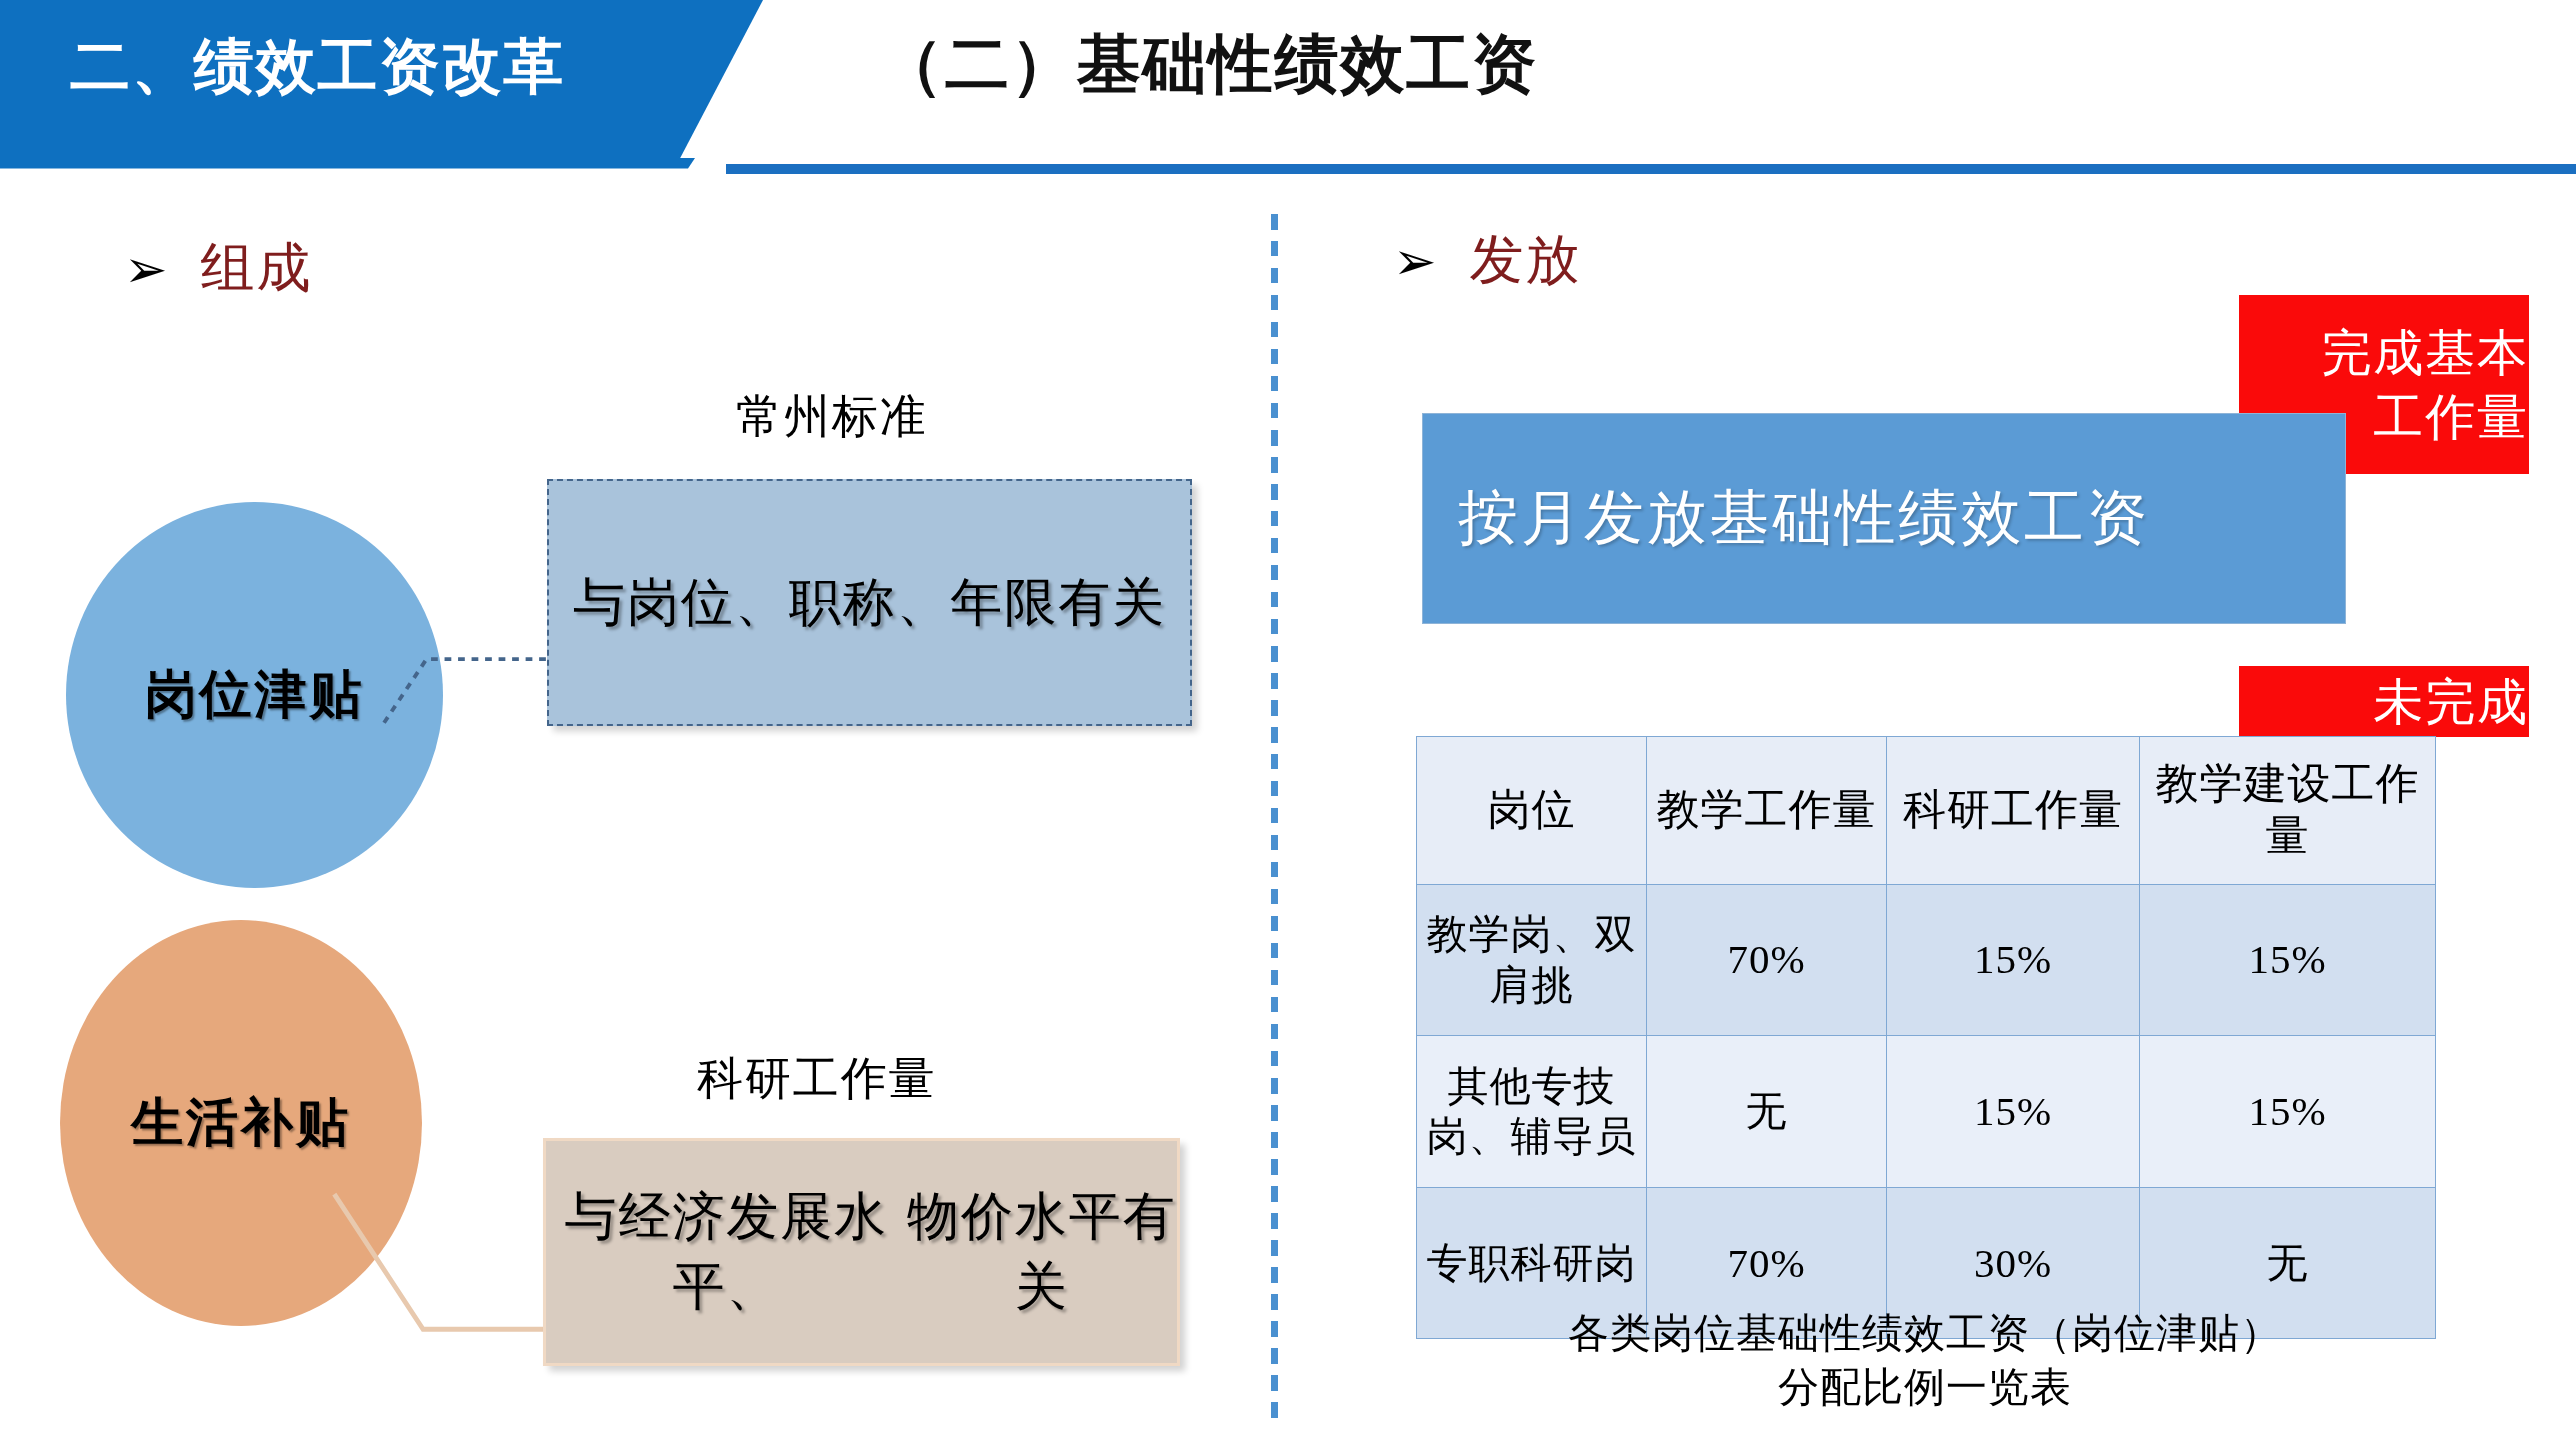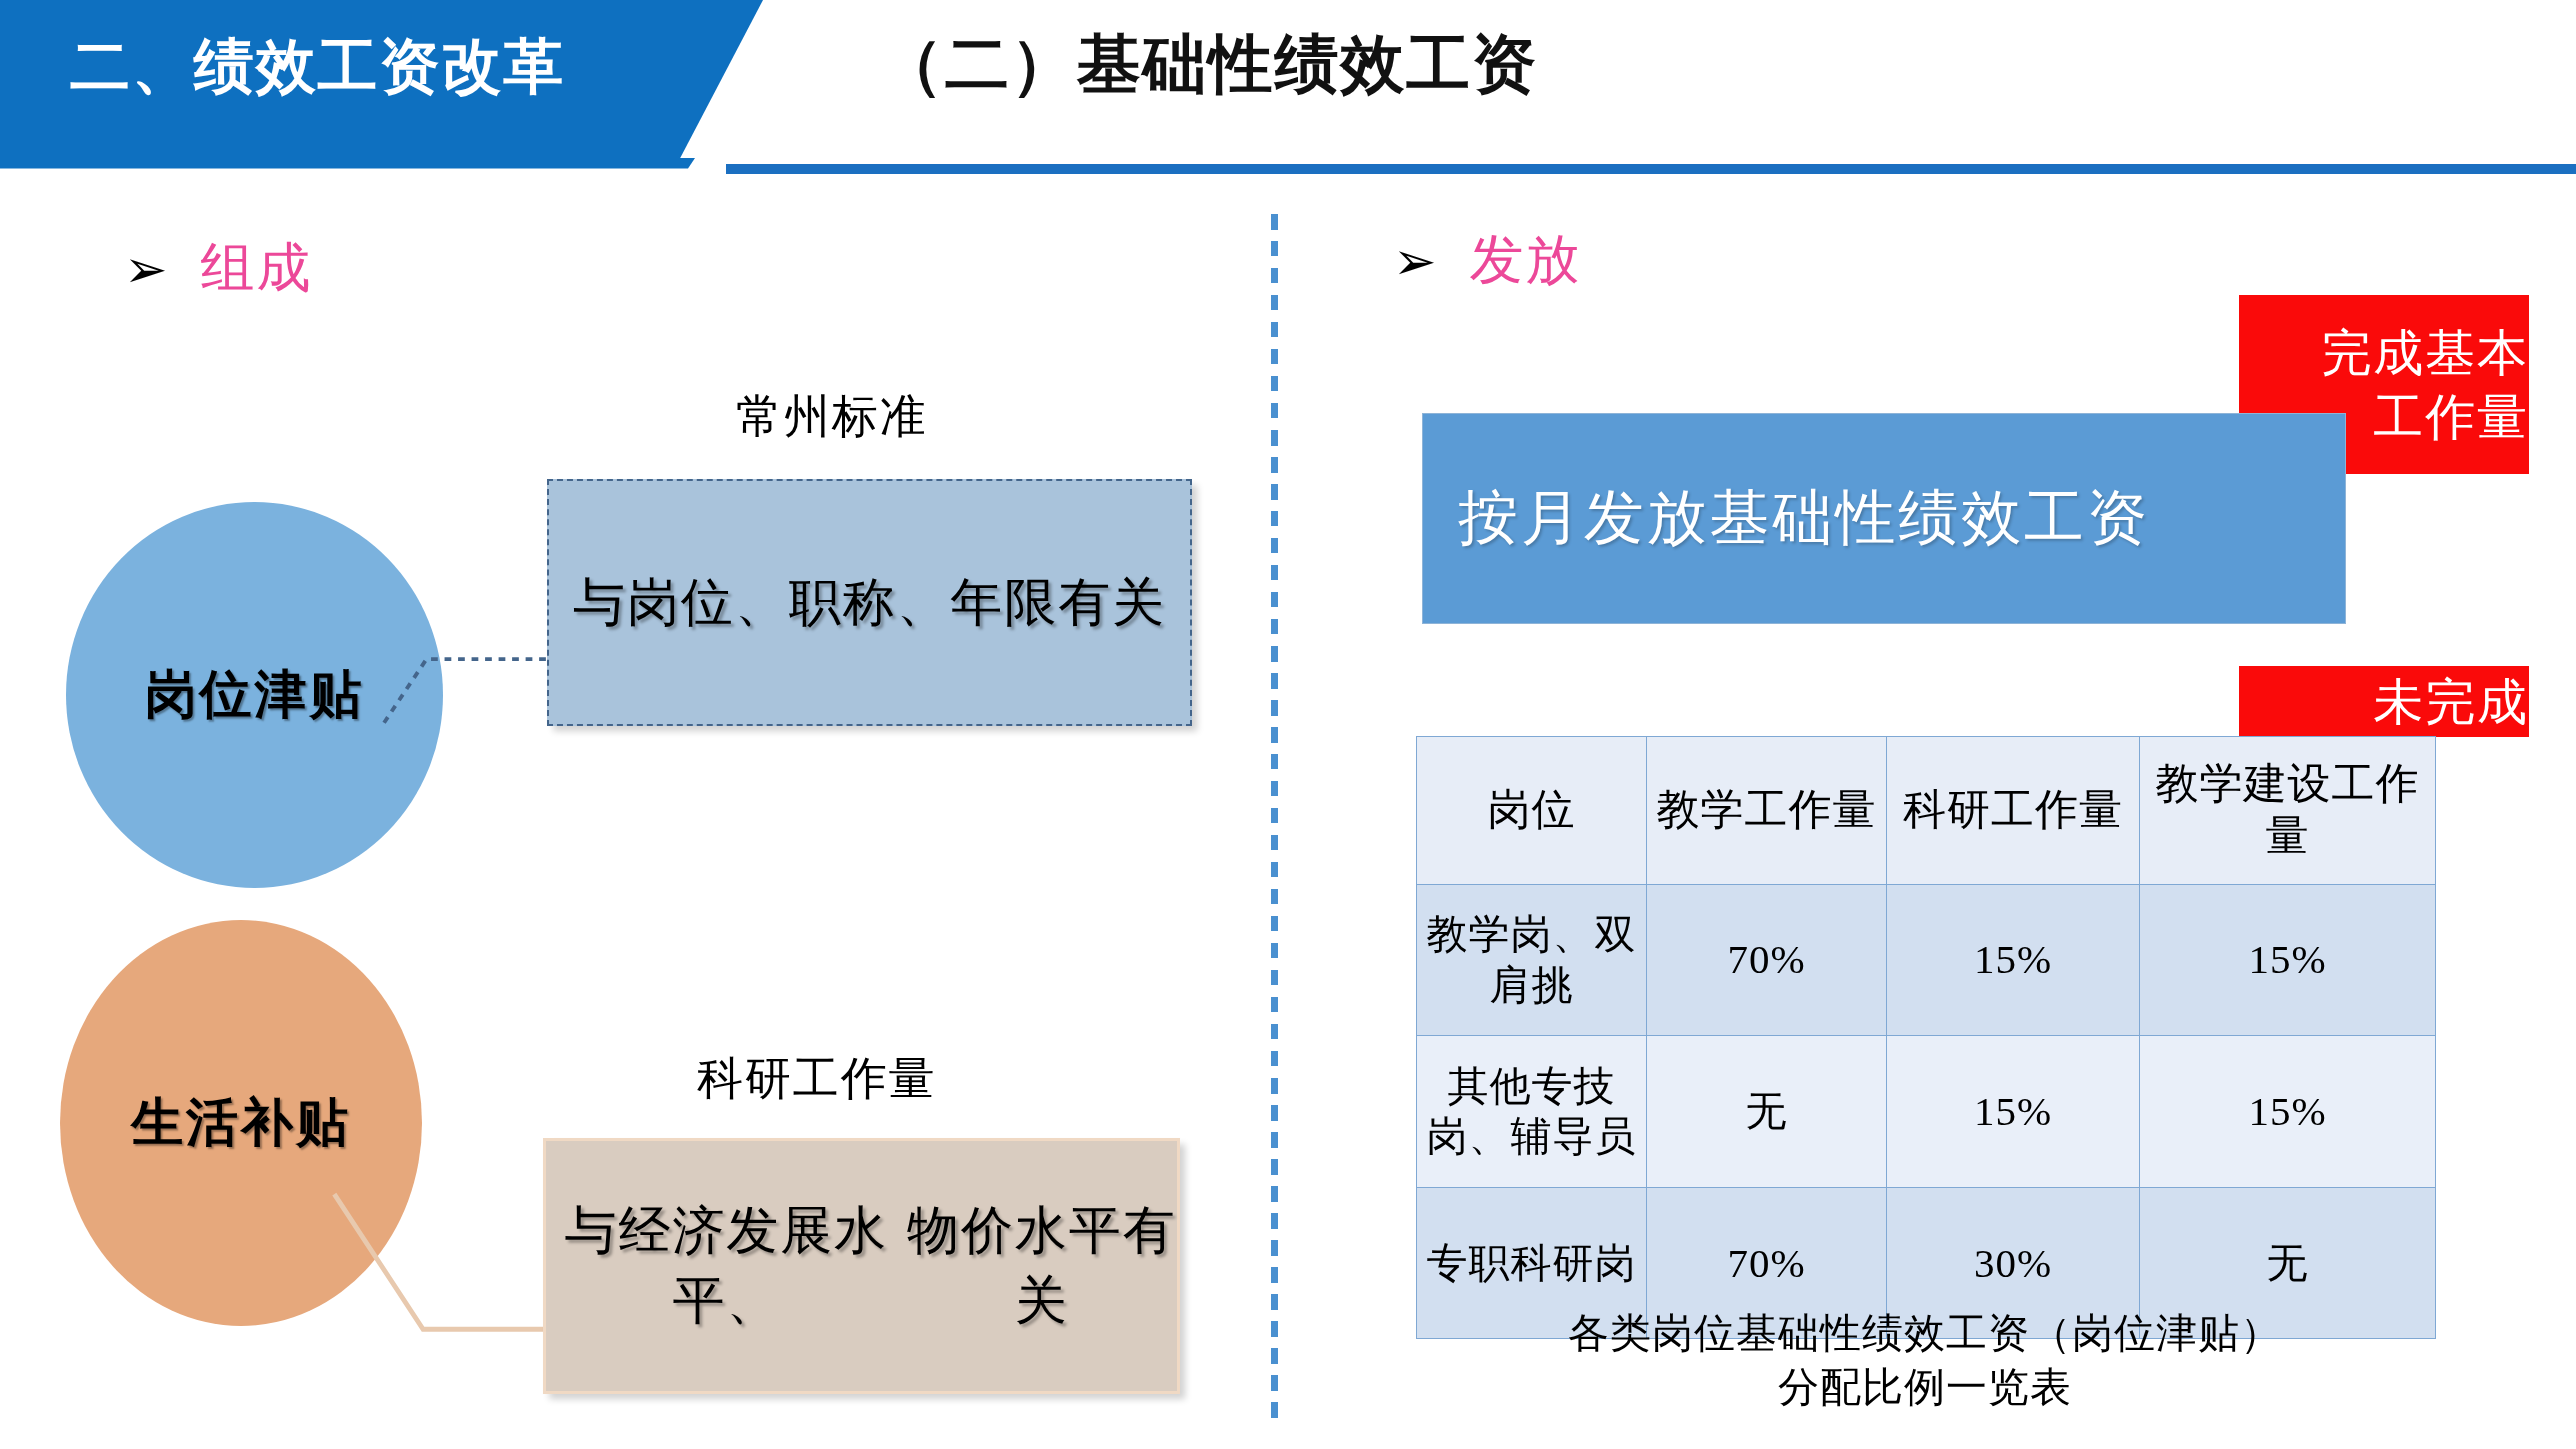--- a/index.html
+++ b/index.html
@@ -80,21 +80,21 @@
   .bullet-arrow {
     display: inline-block;
     font-size: 52px;
     line-height: 1;
     color: #000000;
     font-family: "DejaVu Sans", sans-serif;
   }
   .bullet-text {
     font-size: 54px;
     font-weight: normal;
-    color: #ec4899;
+    color: #7f1d1d;
     letter-spacing: 1.9px;
   }
   #bullet-compose { left: 124px; top: 232px; }
   #bullet-issue   { left: 1393px; top: 224px; }
 
   
   .circle {
     position: absolute;
     border-radius: 50%;
     display: flex;
@@ -154,21 +154,21 @@
   }
   #box-post-detail {
     left: 547px; top: 479px;
     width: 645px; height: 247px;
     background: #A9C3DB;
     border: 2.9px dashed #44658B;
     box-shadow: 5.8px 5.8px 6.8px rgba(0,0,0,0.18);
   }
   #box-living-detail {
     left: 543px; top: 1138px;
-    width: 637px; height: 256px;
+    width: 637px; height: 228px;
     background: #D9CCC0;
     border: 3.9px solid #F0D9C4;
     box-shadow: 5.8px 5.8px 6.8px rgba(0,0,0,0.18);
   }
   .info-line { display: block; }
 
   
   .red-badge {
     position: absolute;
     background: #FA0A0A;

